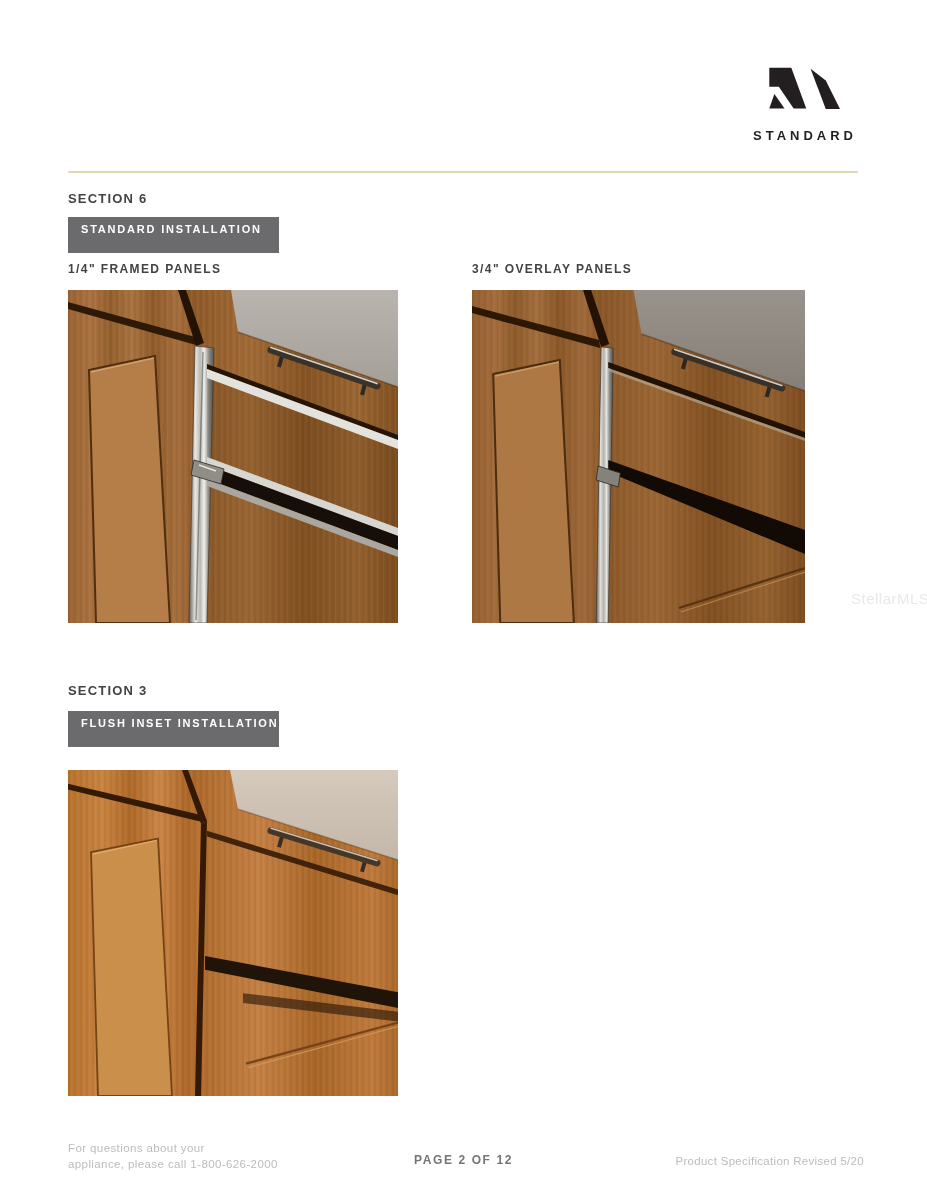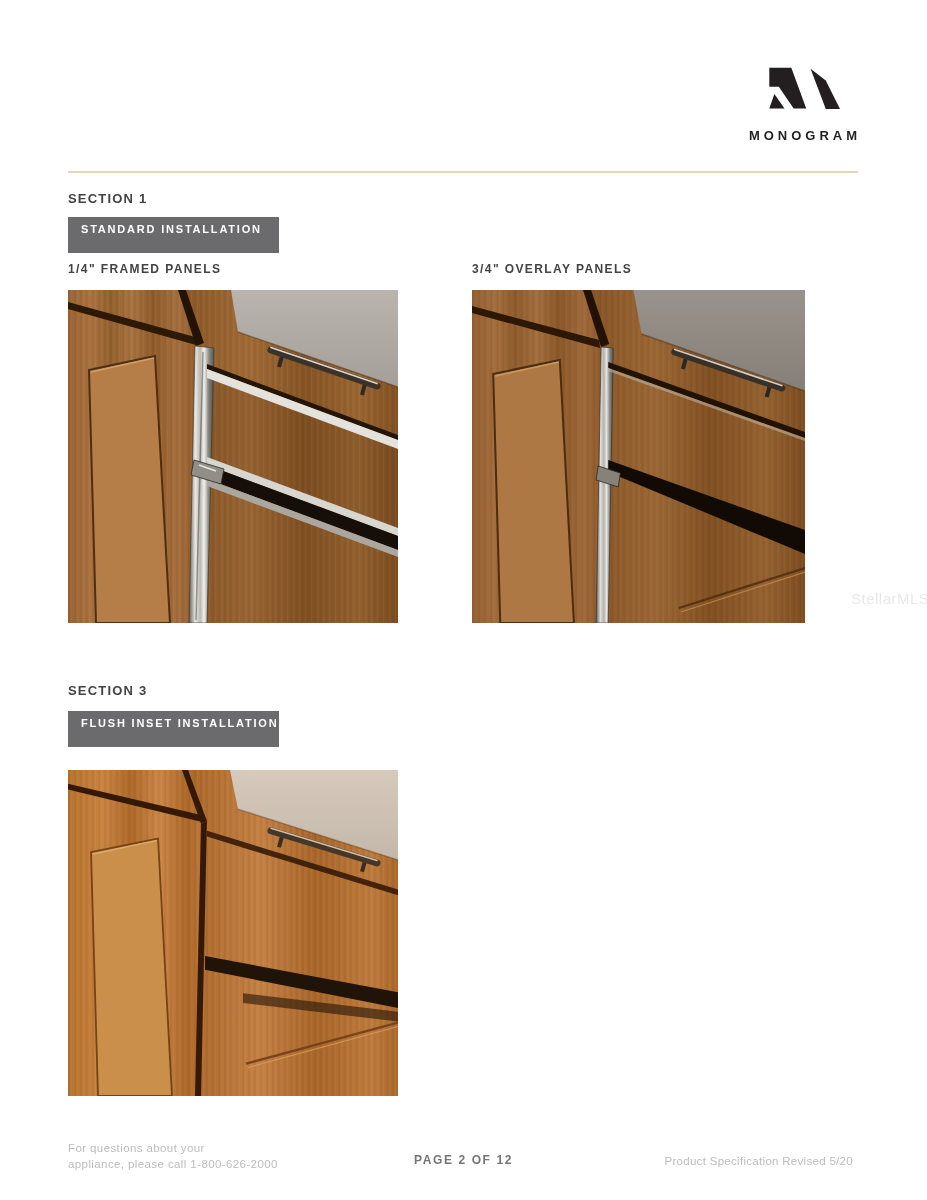--- a/index.html
+++ b/index.html
@@ -36,21 +36,21 @@
   .ph1{left:68px;top:290px;width:330px;height:333px;}
   .ph2{left:472px;top:290px;width:333px;height:333px;}
   .ph3{left:68px;top:770px;width:330px;height:326px;}
   .photo svg{display:block;width:100%;height:100%;}
 
   .watermark{position:absolute;left:851px;top:590px;font-size:15px;color:var(--watermark);letter-spacing:0.5px;white-space:nowrap;}
 
   .footer-contact{position:absolute;left:68px;top:1140px;font-size:11.5px;color:var(--footer_muted);letter-spacing:0.4px;line-height:16px;}
   .footer-page{position:absolute;left:0;right:0;top:1153px;text-align:center;font-size:12px;font-weight:700;
     letter-spacing:1.6px;color:var(--footer_page);}
-  .footer-rev{position:absolute;right:74px;top:1155px;font-size:11.5px;color:var(--footer_muted);letter-spacing:0.3px;}
+  .footer-rev{position:absolute;right:63px;top:1155px;font-size:11.5px;color:var(--footer_muted);letter-spacing:0.3px;}
 </style>
 </head>
 <body>
 
 <svg width="0" height="0" style="position:absolute" aria-hidden="true">
   <defs>
     <linearGradient id="wood1" x1="0" y1="0" x2="1" y2="0">
       <stop offset="0" stop-color="#9a6434"></stop>
         <stop offset=".18" stop-color="#aa7240"></stop>
       <stop offset=".32" stop-color="#93602e"></stop>
@@ -113,26 +113,26 @@
 </svg>
 
 <div class="page">
 
   <div class="brand">
     <svg width="72" height="54" viewBox="0 0 71 42">
       <polygon points="0.3,0 22,0 36.7,40.3 24.3,40.3 9.7,18.7 0.3,18.7" fill="#231f20"></polygon>
       <polygon points="5.3,26 15.3,40.3 0.3,40.3" fill="#231f20"></polygon>
       <polygon points="41,1 56,12.7 70,40.7 56,40.7" fill="#231f20"></polygon>
     </svg>
-    <div class="wordmark">MONOGRAM</div>
+    <div class="wordmark">STANDARD</div>
   </div>
 
   <div class="divider"></div>
 
-  <div class="section-heading sh1">SECTION 1</div>
+  <div class="section-heading sh1">SECTION 6</div>
   <div class="banner bn1">STANDARD INSTALLATION</div>
 
   <div class="panel-label pl1">1/4" FRAMED PANELS</div>
   <div class="panel-label pl2">3/4" OVERLAY PANELS</div>
 
   <div class="photo ph1">
     <svg viewBox="0 0 330 333" preserveAspectRatio="none">
       <g>
         <rect width="330" height="333" fill="url(#wood2)"></rect>
         <rect width="330" height="333" fill="url(#pGrain)"></rect>

